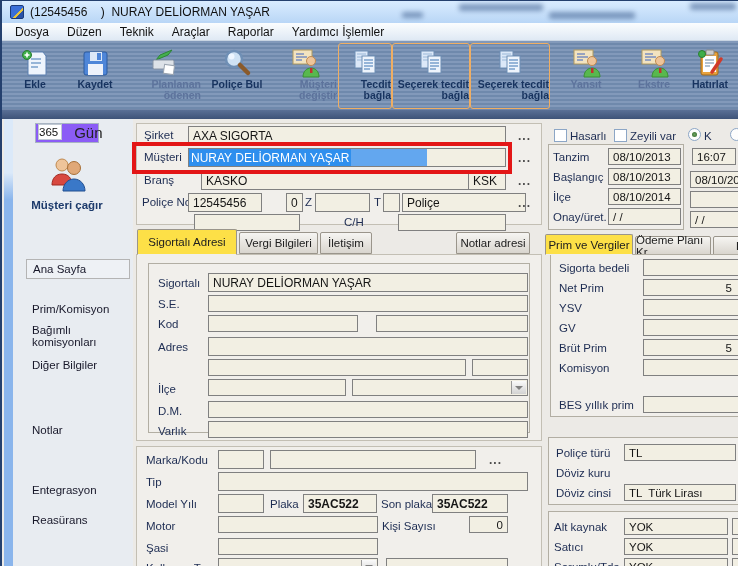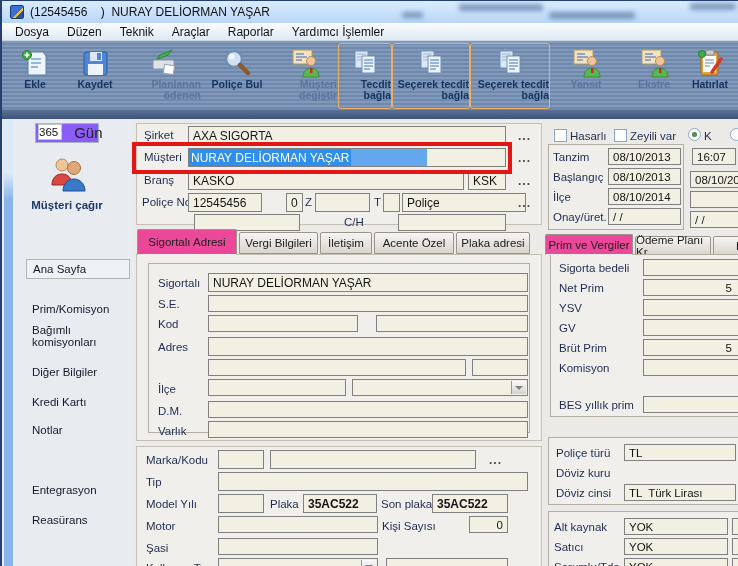--- a/index.html
+++ b/index.html
@@ -57,21 +57,21 @@
   .grp { position:absolute; border:1px solid #c3bfb4; background:#f1efeb; }
   .grp2 { position:absolute; border:1px solid #b2aea3; }
   .dots { position:absolute; font-size:12px; font-weight:bold; color:#4a4a4a; cursor:pointer; letter-spacing:1px; }
   .arrbox { position:absolute; right:1px; top:1px; bottom:1px; width:15px; cursor:pointer;
             background:linear-gradient(#fafafa,#d2d2d2); border-left:1px solid #9a9a9a;
             display:flex; align-items:center; justify-content:center; }
   .arrbox::after { content:""; border:4px solid transparent; border-top-color:#808080; margin-top:4px; }
   .tab { position:absolute; font-size:11.5px; color:#202020; display:flex; align-items:center;
          justify-content:center; border:1px solid #9a958b; cursor:pointer;
          background:linear-gradient(#f6f5f2,#d9d5ce); border-radius:2px 2px 0 0; }
-  .tab.active { background:#ec4899; border-bottom-color:#f1efeb; z-index:3; }
+  .tab.active { background:#fde047; border-bottom-color:#f1efeb; z-index:3; }
   .chk { position:absolute; width:13px; height:13px; background:#fff; border:1px solid #8ca6c6; cursor:pointer; }
   .radio { position:absolute; width:13px; height:13px; border-radius:50%; background:#fdfdfd;
            border:1px solid #8ca6c6; cursor:pointer; }
   .radio.on::after { content:""; position:absolute; left:3px; top:3px; width:5px; height:5px;
                      border-radius:50%; background:radial-gradient(#6aa15f,#2f6629); }
   .sel-main { background:#2e8fee; color:#fff; height:100%; display:flex; align-items:center; padding:0 2px; }
   .sel-tail { background:#63a7ef; height:100%; width:76px; }
   .annotation { position:absolute; border:4px solid #e31616; z-index:20; pointer-events:none; }
 </style>
 </head>
@@ -238,40 +238,39 @@
           <circle cx="17" cy="10" r="6" fill="#eec49a" stroke="#c08a50"></circle>
           <path d="M7 30c0-7 4-11 10-11s10 4 10 11z" fill="#d84840" stroke="#a02820"></path>
           <circle cx="29" cy="13" r="6.5" fill="#e0a878" stroke="#a87038"></circle>
           <path d="M18 36c0-7 5-12 11-12s11 5 11 12z" fill="#3a78c8" stroke="#204e90"></path>
         </svg>
       <div class="clabel">Müşteri çağır</div>
     </div>
     <div class="nav sel" style="top:140px">Ana Sayfa</div>
     <div class="nav" style="top:180px">Prim/Komisyon</div>
     <div class="nav" style="top:207px">Bağımlı komisyonları</div>
-    <div class="nav" style="top:243px">Diğer Bilgiler</div>
-    <div class="nav" style="top:273px">Kredi Kartı</div>
+    <div class="nav" style="top:236px">Diğer Bilgiler</div>
     <div class="nav" style="top:301px">Notlar</div>
     <div class="nav" style="top:361px">Entegrasyon</div>
     <div class="nav" style="top:391px">Reasürans</div>
   </div>
 
   <div class="grp" style="left:134px;top:122px;width:406px;height:102px"></div>
   <div class="lbl" style="left:142px;top:128px">Şirket</div>
   <div class="fld" style="left:186px;top:125px;width:318px">AXA SIGORTA</div>
   <div class="dots" style="left:516px;top:128px">...</div>
 
   <div class="lbl" style="left:142px;top:150px">Müşteri</div>
   <div class="fld" style="left:186px;top:147px;width:318px;padding:0">
     <span class="sel-main">NURAY DELİORMAN YAŞAR</span><span class="sel-tail"></span>
   </div>
   <div class="dots" style="left:516px;top:150px">...</div>
 
   <div class="lbl" style="left:142px;top:173px">Branş</div>
-  <div class="fld" style="left:186px;top:170px;width:276px">KASKO</div>
+  <div class="fld" style="left:199px;top:170px;width:276px">KASKO</div>
   <div class="fld" style="left:466px;top:170px;width:38px">KSK</div>
   <div class="dots" style="left:516px;top:173px">...</div>
 
   <div class="lbl" style="left:140px;top:195px">Poliçe No</div>
   <div class="fld" style="left:186px;top:192px;width:74px">12545456</div>
   <div class="fld" style="left:284px;top:192px;width:17px">0</div>
   <div class="lbl" style="left:303px;top:195px">Z</div>
   <div class="fld" style="left:313px;top:192px;width:55px"></div>
   <div class="lbl" style="left:372px;top:195px">T</div>
   <div class="fld" style="left:381px;top:192px;width:17px"></div>
@@ -280,22 +279,21 @@
 
   <div class="fld sm" style="left:192px;top:213px;width:106px"></div>
   <div class="lbl" style="left:342px;top:215px">C/H</div>
   <div class="fld sm" style="left:396px;top:213px;width:108px"></div>
 
   <div class="annotation" style="left:130px;top:141px;width:380px;height:32px"></div>
 
   <div class="tab active" style="left:135px;top:228px;width:100px;height:26px">Sigortalı Adresi</div>
   <div class="tab" style="left:237px;top:231px;width:79px;height:22px">Vergi Bilgileri</div>
   <div class="tab" style="left:318px;top:231px;width:52px;height:22px">İletişim</div>
-  <div class="tab" style="left:372px;top:231px;width:80px;height:22px">Acente Özel</div>
-  <div class="tab" style="left:454px;top:231px;width:74px;height:22px">Plaka adresi</div>
+  <div class="tab" style="left:454px;top:231px;width:74px;height:22px">Notlar adresi</div>
 
   <div class="grp" style="left:134px;top:253px;width:406px;height:187px"></div>
   <div class="grp2" style="left:146px;top:262px;width:382px;height:170px"></div>
   <div class="lbl" style="left:156px;top:276px">Sigortalı</div>
   <div class="fld" style="left:206px;top:272px;width:320px">NURAY DELİORMAN YAŞAR</div>
   <div class="lbl" style="left:156px;top:297px">S.E.</div>
   <div class="fld sm" style="left:206px;top:294px;width:320px"></div>
   <div class="lbl" style="left:156px;top:317px">Kod</div>
   <div class="fld sm" style="left:206px;top:314px;width:150px"></div>
   <div class="fld sm" style="left:374px;top:314px;width:152px"></div>

